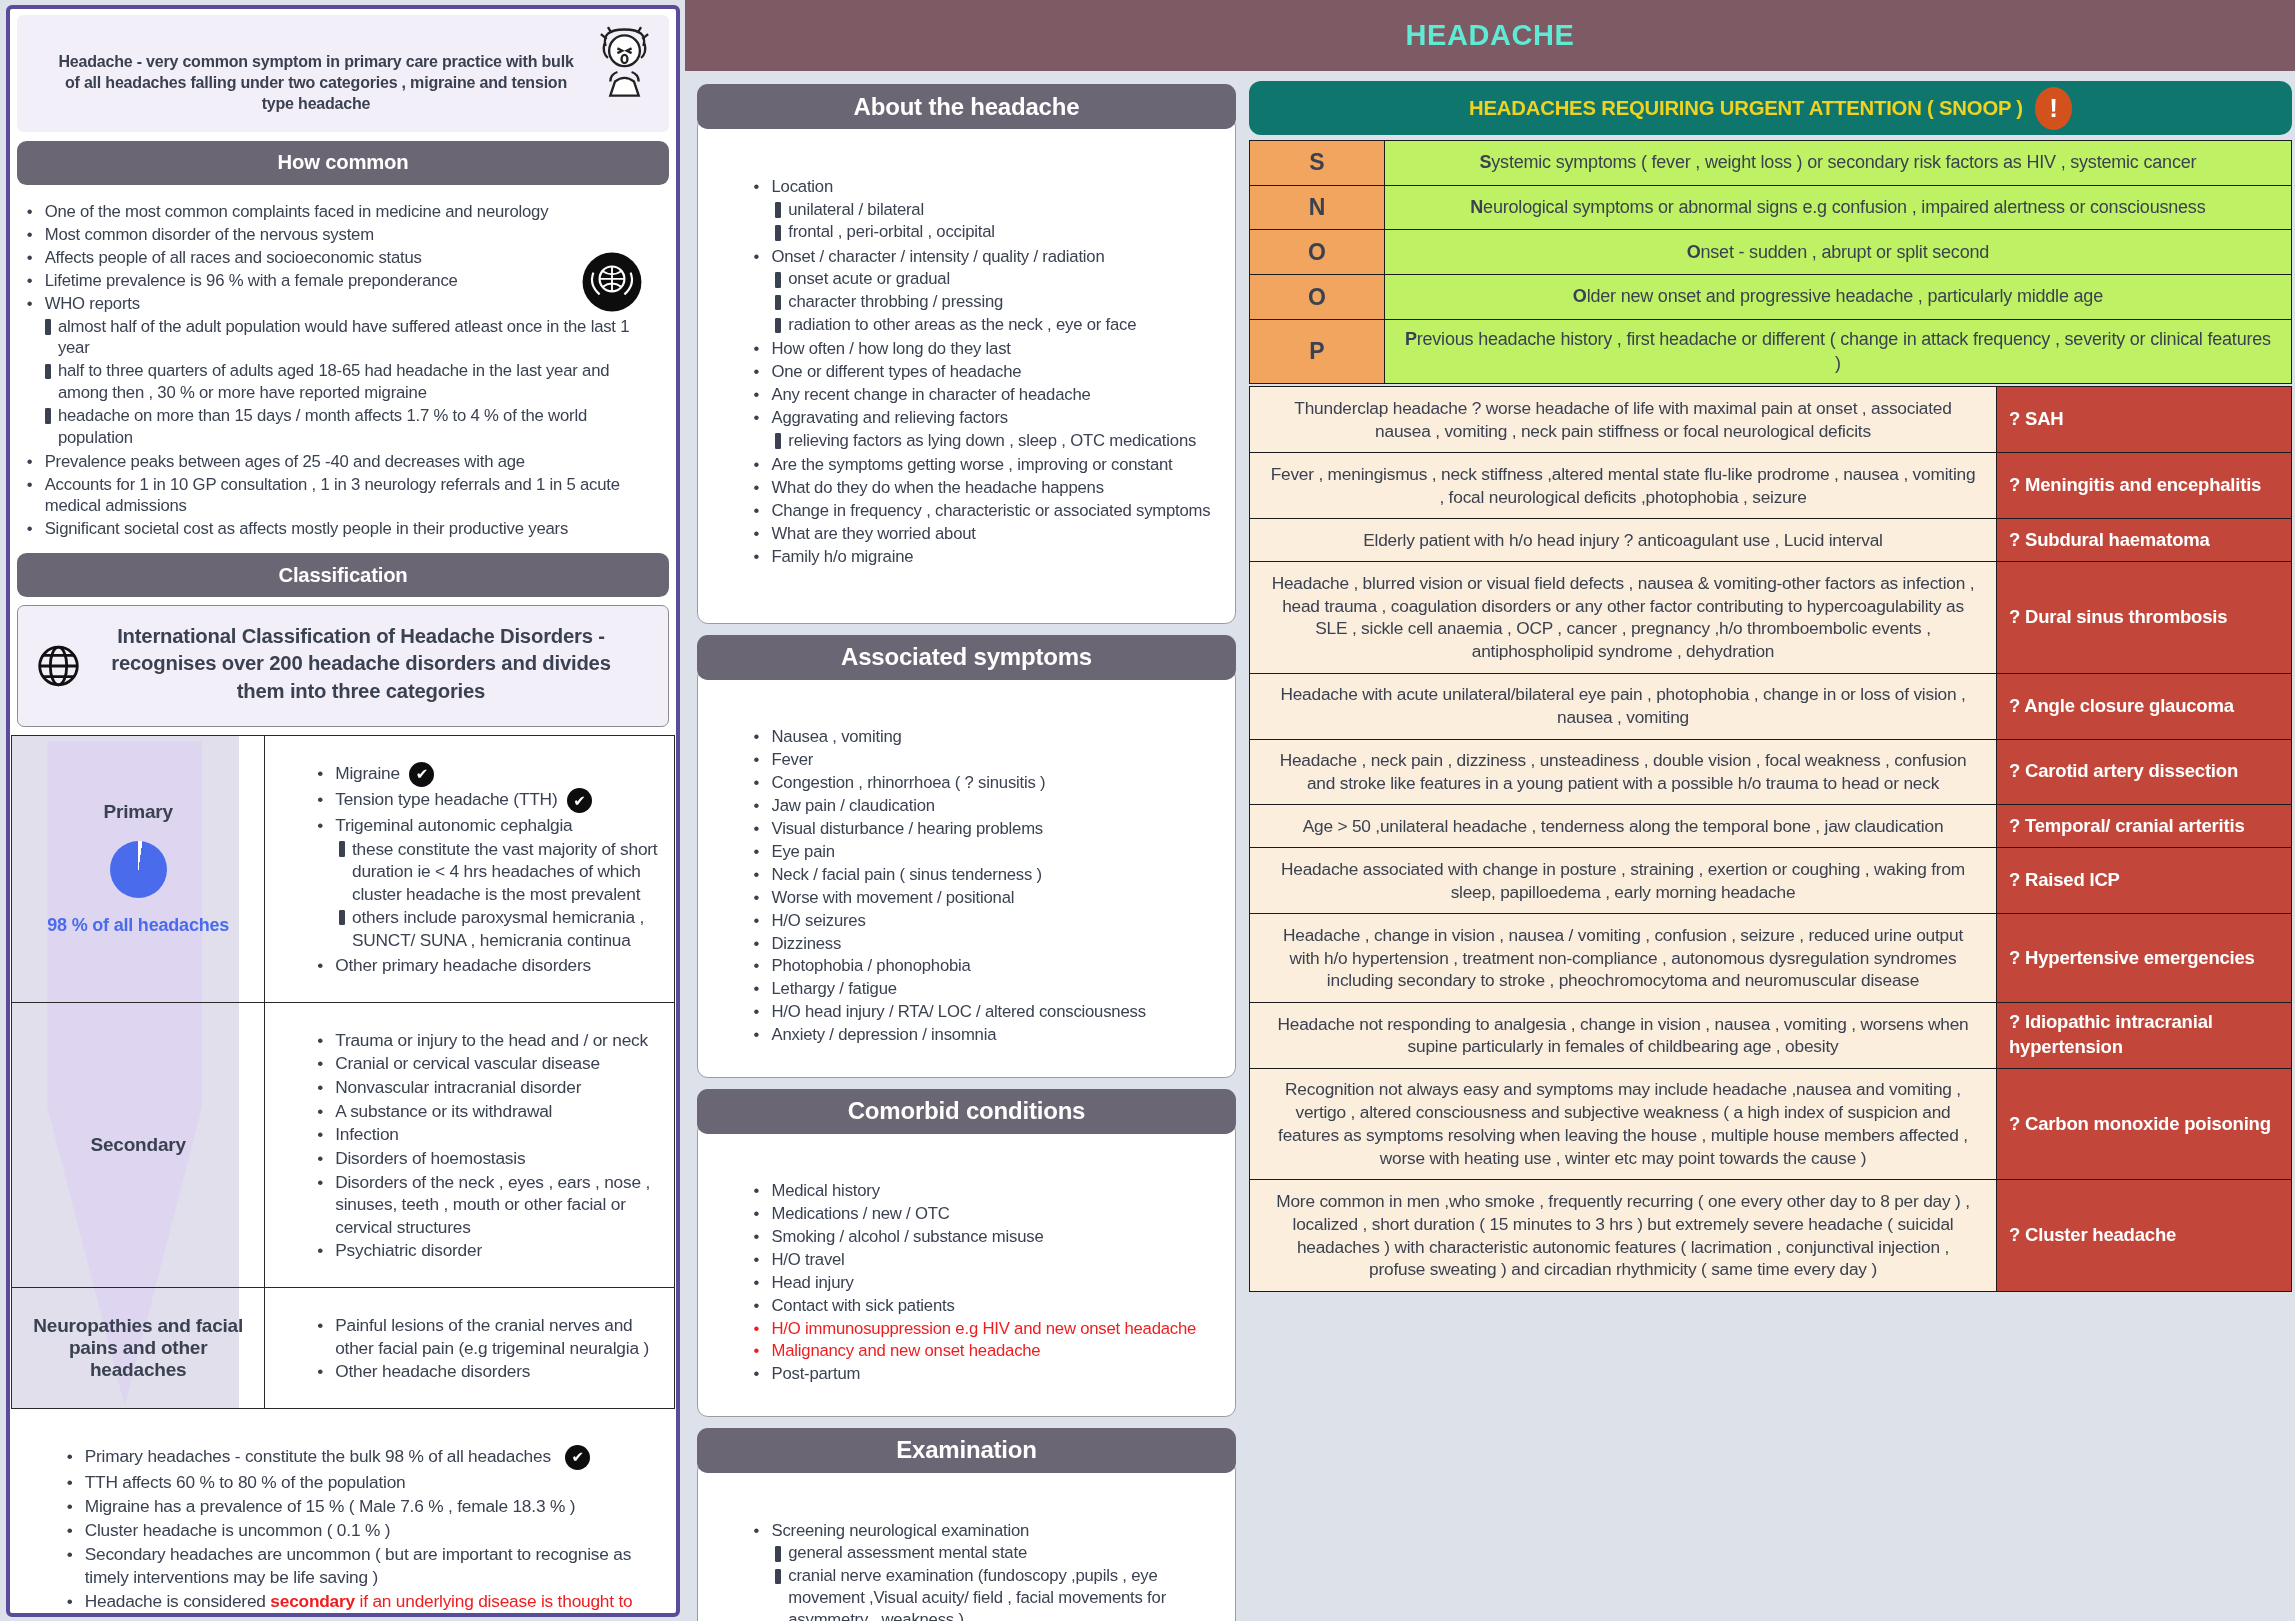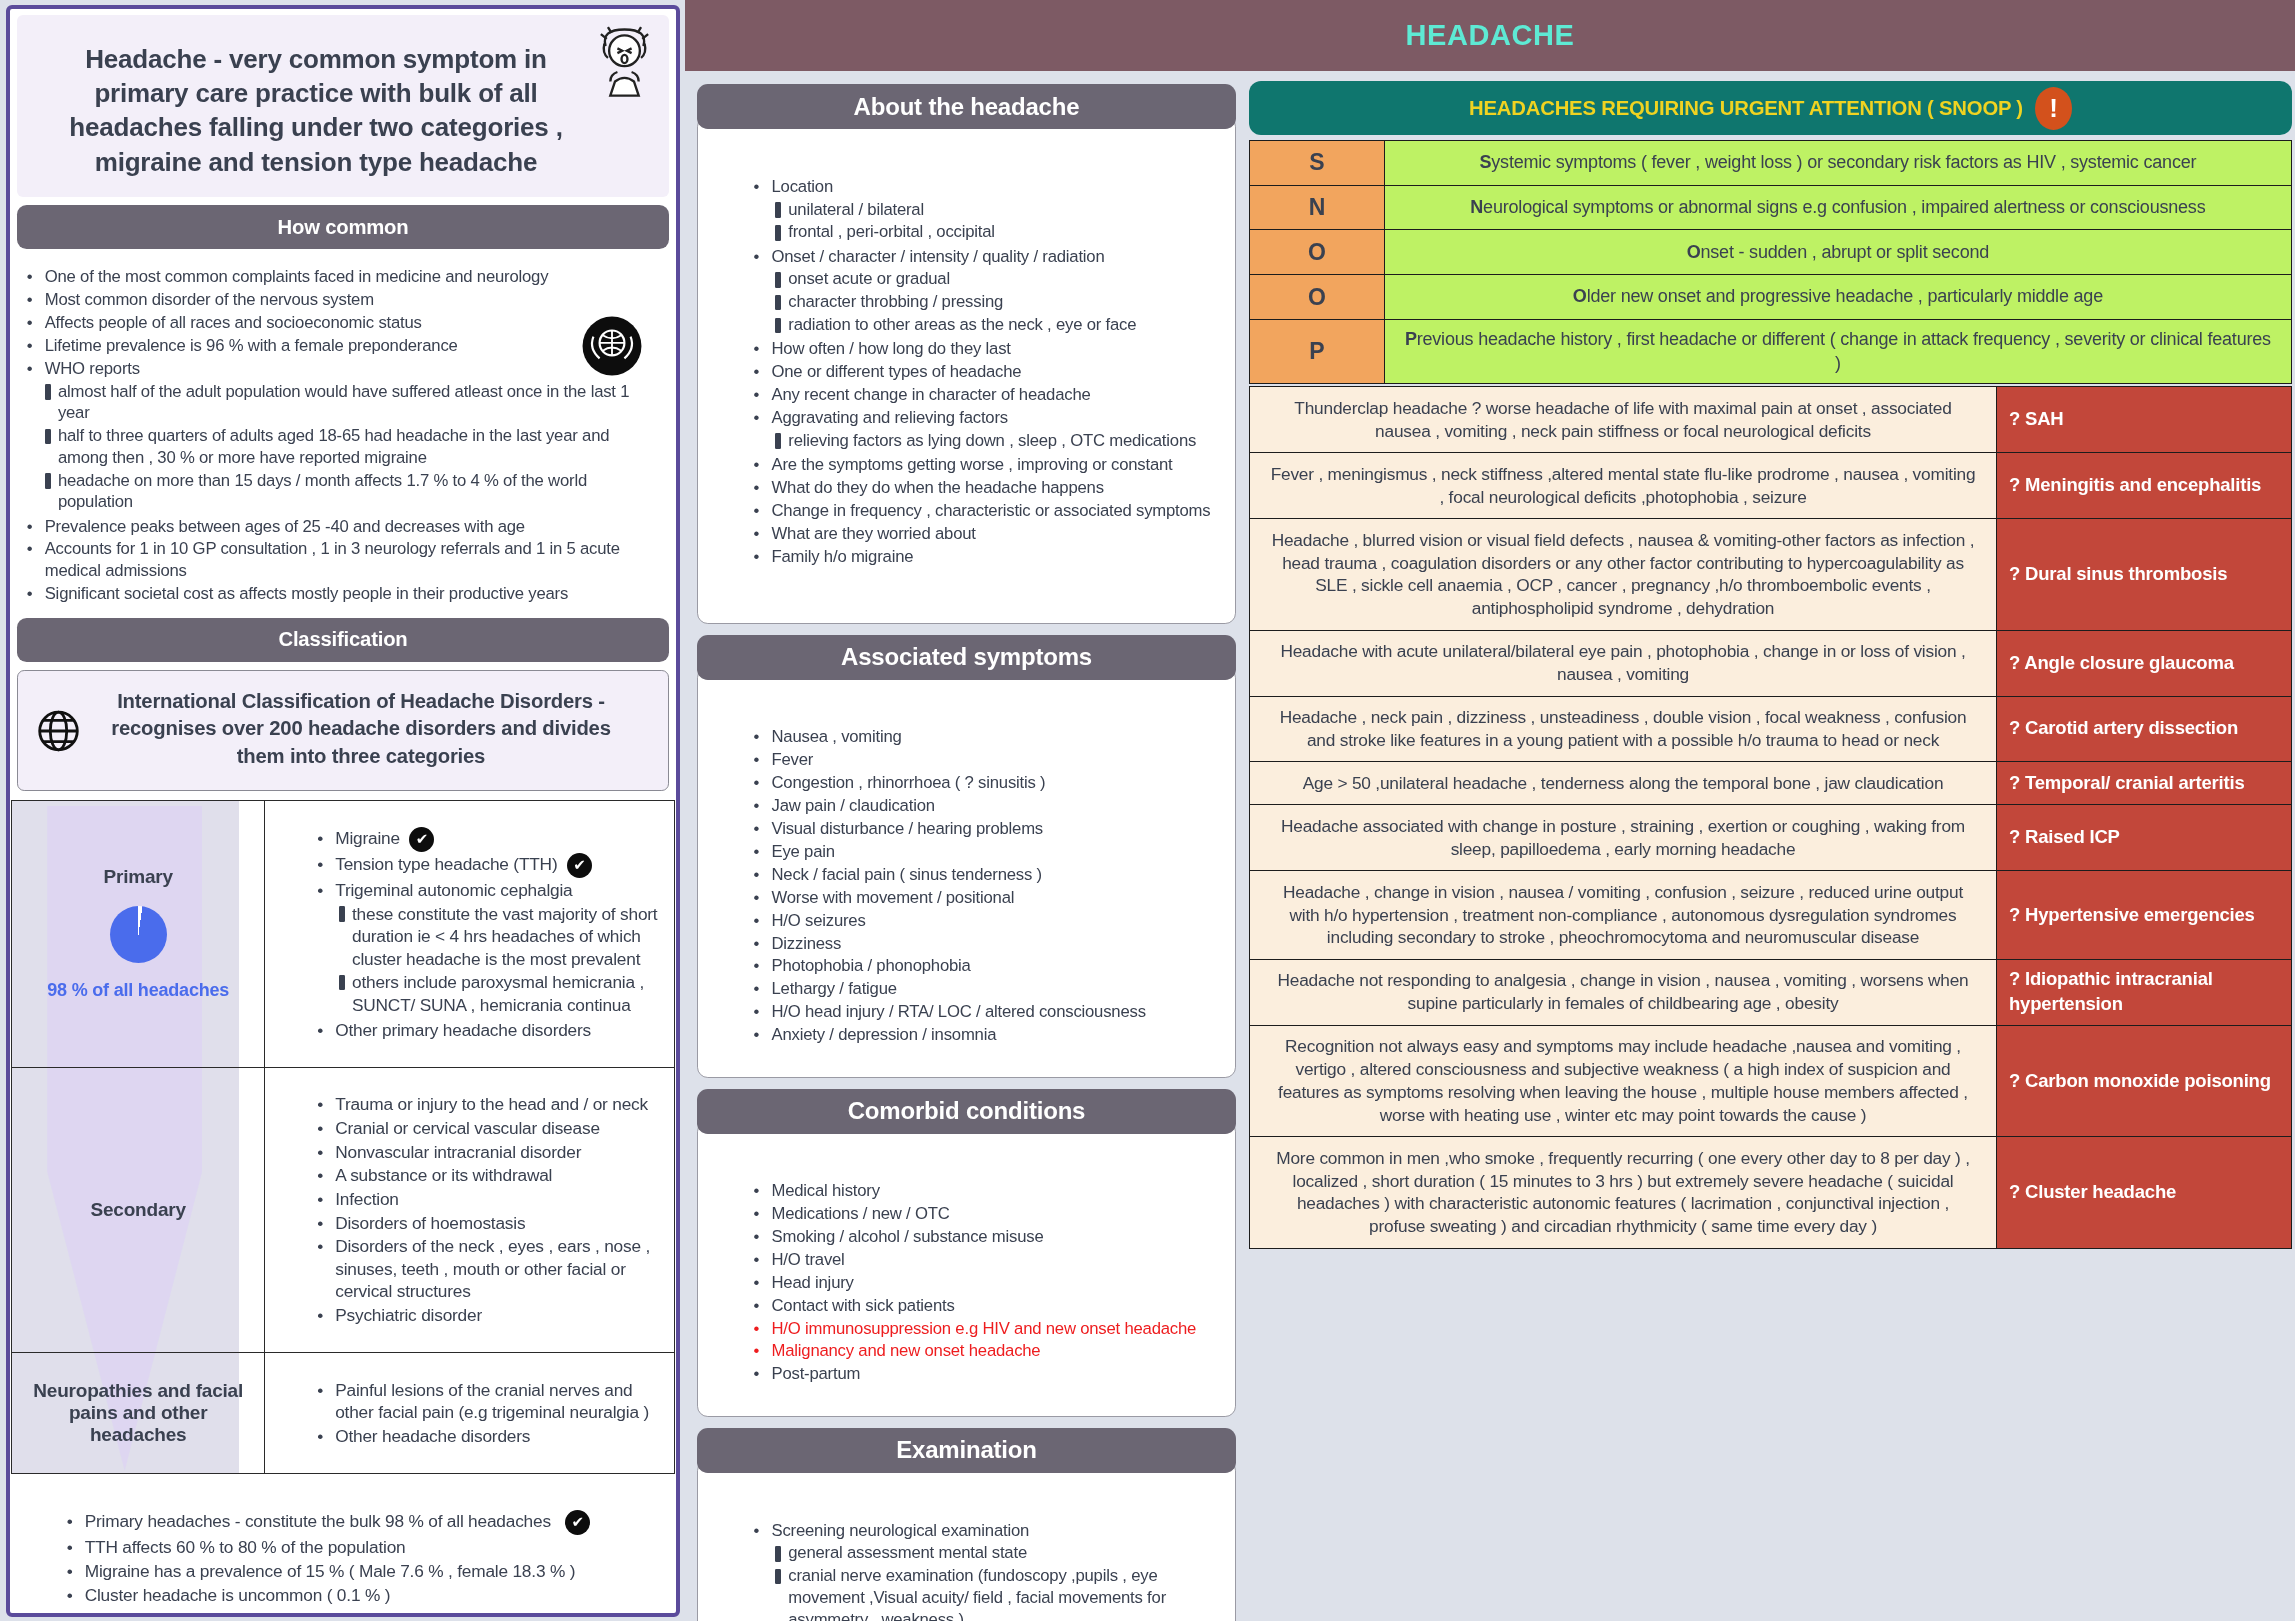--- a/index.html
+++ b/index.html
@@ -2,21 +2,21 @@
 <html style="font-size:9.6px"><head>
 <meta charset="utf-8">
 <style>
   html,body{margin:0;padding:0;background:#dde1ea;font-family:"Liberation Sans","DejaVu Sans",sans-serif;color:#3a4150;}
   .page{position:relative;width:2295px;height:1621px;background:#dde1ea;overflow:hidden;letter-spacing:-0.2px;}
 
   
   .left-panel{position:absolute;left:6px;top:4.8px;width:674px;height:1612px;background:#fff;
     border:4.8px solid #5b4b9b;border-radius:6px;box-sizing:border-box;overflow:hidden;}
   .intro-box{position:relative;margin:6px 7.2px 8.4px 7.2px;background:#f3eff9;border-radius:6px;
-    padding:27px 90px 18px 36px;text-align:center;font-weight:bold;font-size:26px;line-height:1.32;}
+    padding:36px 90px 18px 36px;text-align:center;font-weight:bold;font-size:16px;line-height:1.32;}
   .face-ic{position:absolute;top:4.8px;right:8.4px;width:71px;height:78px;}
   .graybar{margin:0 7.2px;background:#6b6673;color:#fff;border-radius:9.6px;height:44px;display:flex;
     align-items:center;justify-content:center;font-weight:bold;font-size:20.3px;}
   .blist{position:relative;padding:15.5px 16.7px 12px 16.7px;font-size:16.7px;line-height:1.3;}
   .blist ul,.subs{list-style:none;margin:0;padding:0;}
   .bl-item{display:flex;margin:1.2px 0;}
   .dot{width:18px;flex:0 0 18px;}
   .btext{flex:1;}
   .subs{margin-left:3.6px;}
   .sub-item{display:flex;margin:1.2px 0;}
@@ -910,20 +910,24 @@
           <tr>
             <td class="fdesc" style="min-height: 78px;"><span>Thunderclap headache ? worse headache of life with maximal pain at onset , associated nausea , vomiting , neck pain stiffness or focal neurological deficits</span></td>
             <td class="fdiag"><span>? SAH</span></td>
           </tr>
 
           <tr>
             <td class="fdesc" style="min-height: 78px;"><span>Fever , meningismus , neck stiffness ,altered mental state  flu-like prodrome , nausea , vomiting , focal neurological deficits ,photophobia , seizure</span></td>
             <td class="fdiag"><span>? Meningitis and encephalitis</span></td>
           </tr>
 
+          <tr>
+            <td class="fdesc" style="min-height: 57px;"><span>Elderly patient with h/o head injury ? anticoagulant use , Lucid interval</span></td>
+            <td class="fdiag"><span>? Subdural haematoma</span></td>
+          </tr>
 
           <tr>
             <td class="fdesc" style="min-height: 108px;"><span>Headache , blurred vision or visual field defects , nausea &amp; vomiting-other factors as infection , head trauma , coagulation disorders or any other factor contributing to hypercoagulability as SLE , sickle cell anaemia , OCP , cancer , pregnancy ,h/o thromboembolic events , antiphospholipid syndrome , dehydration</span></td>
             <td class="fdiag"><span>? Dural sinus thrombosis</span></td>
           </tr>
 
           <tr>
             <td class="fdesc" style="min-height: 87px;"><span>Headache with acute unilateral/bilateral eye pain , photophobia , change in or loss of vision , nausea , vomiting</span></td>
             <td class="fdiag"><span>? Angle closure glaucoma</span></td>
           </tr>

